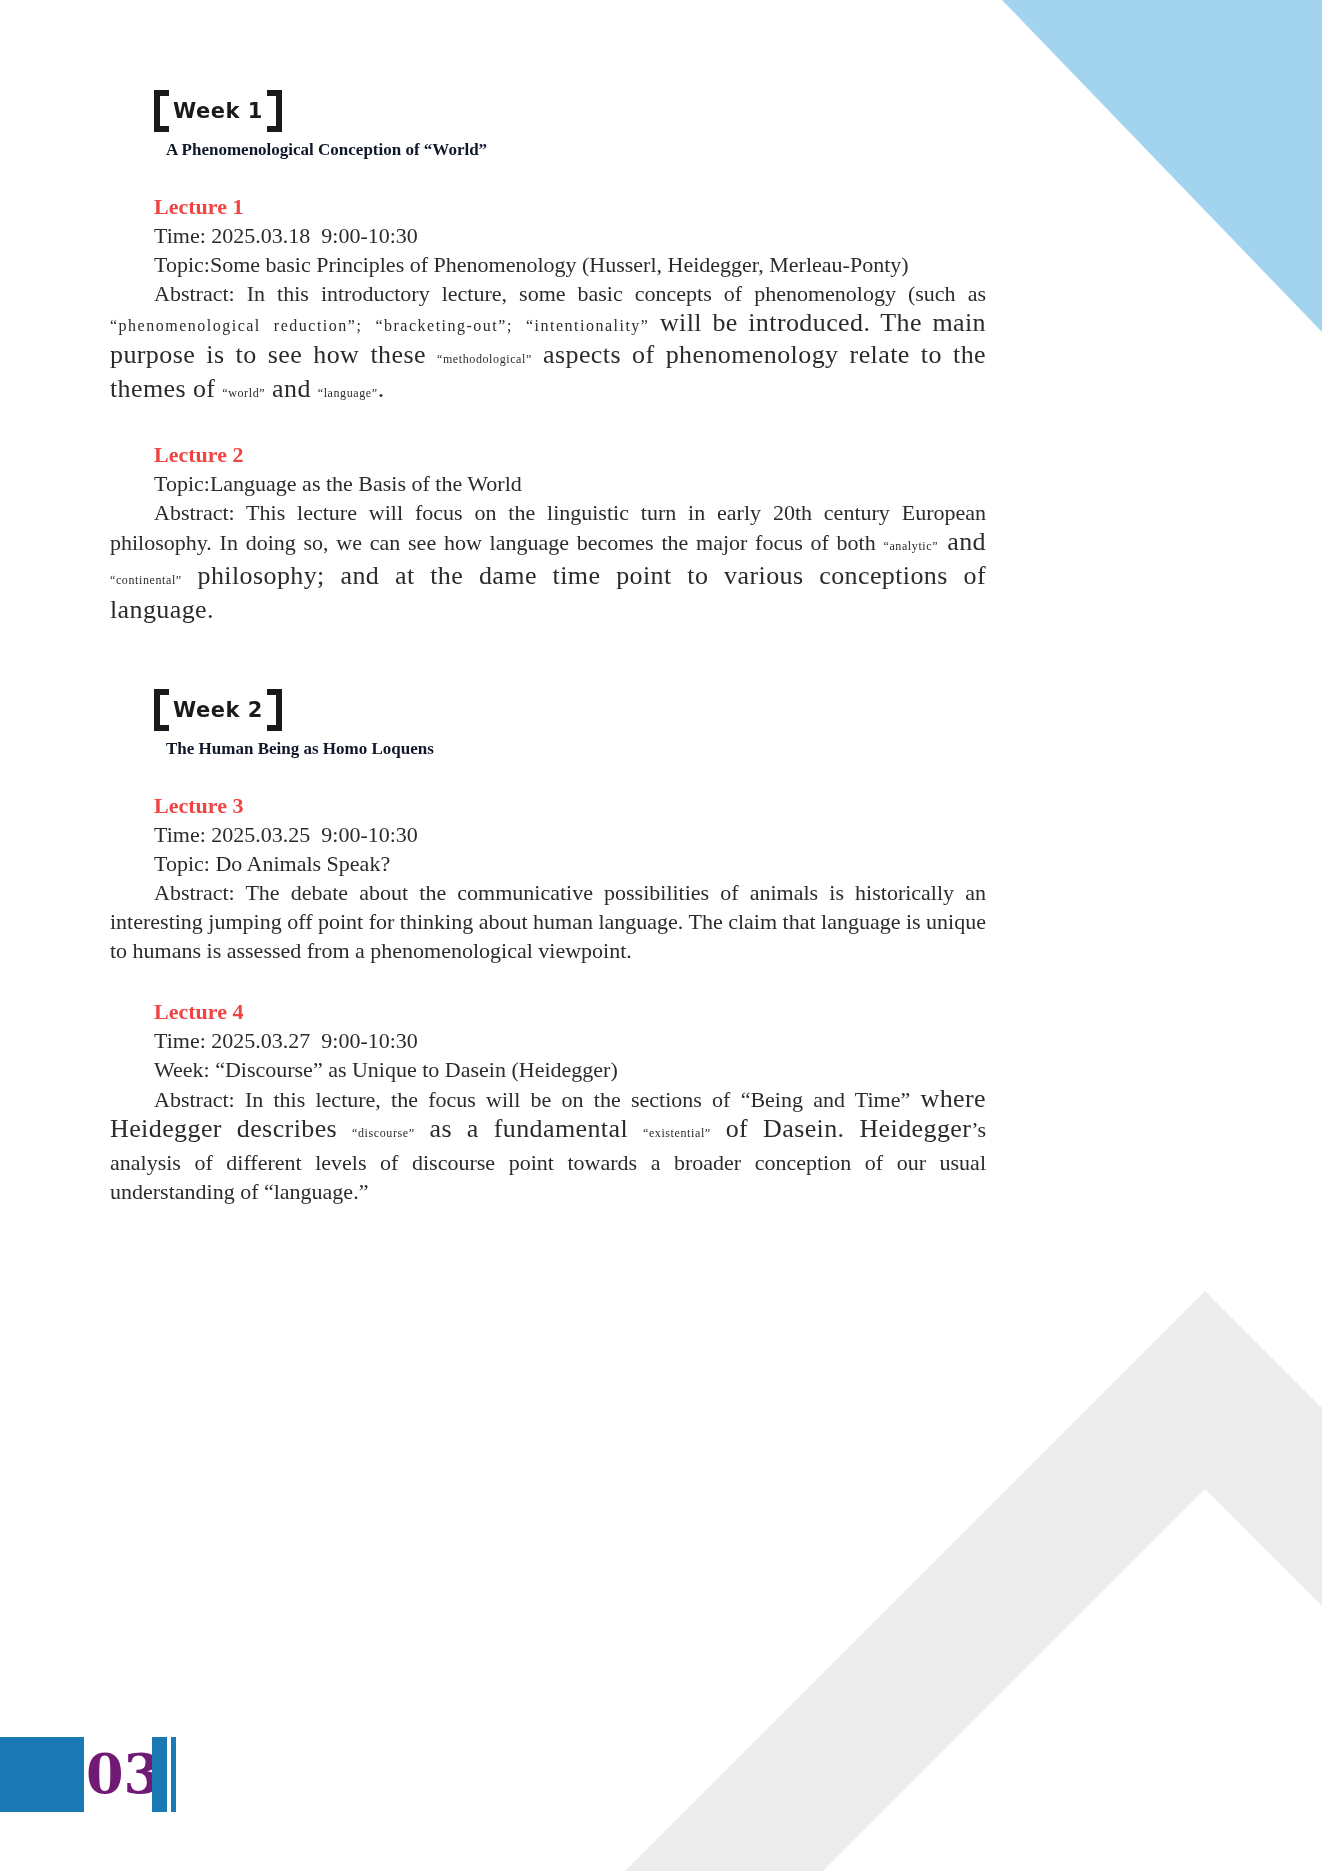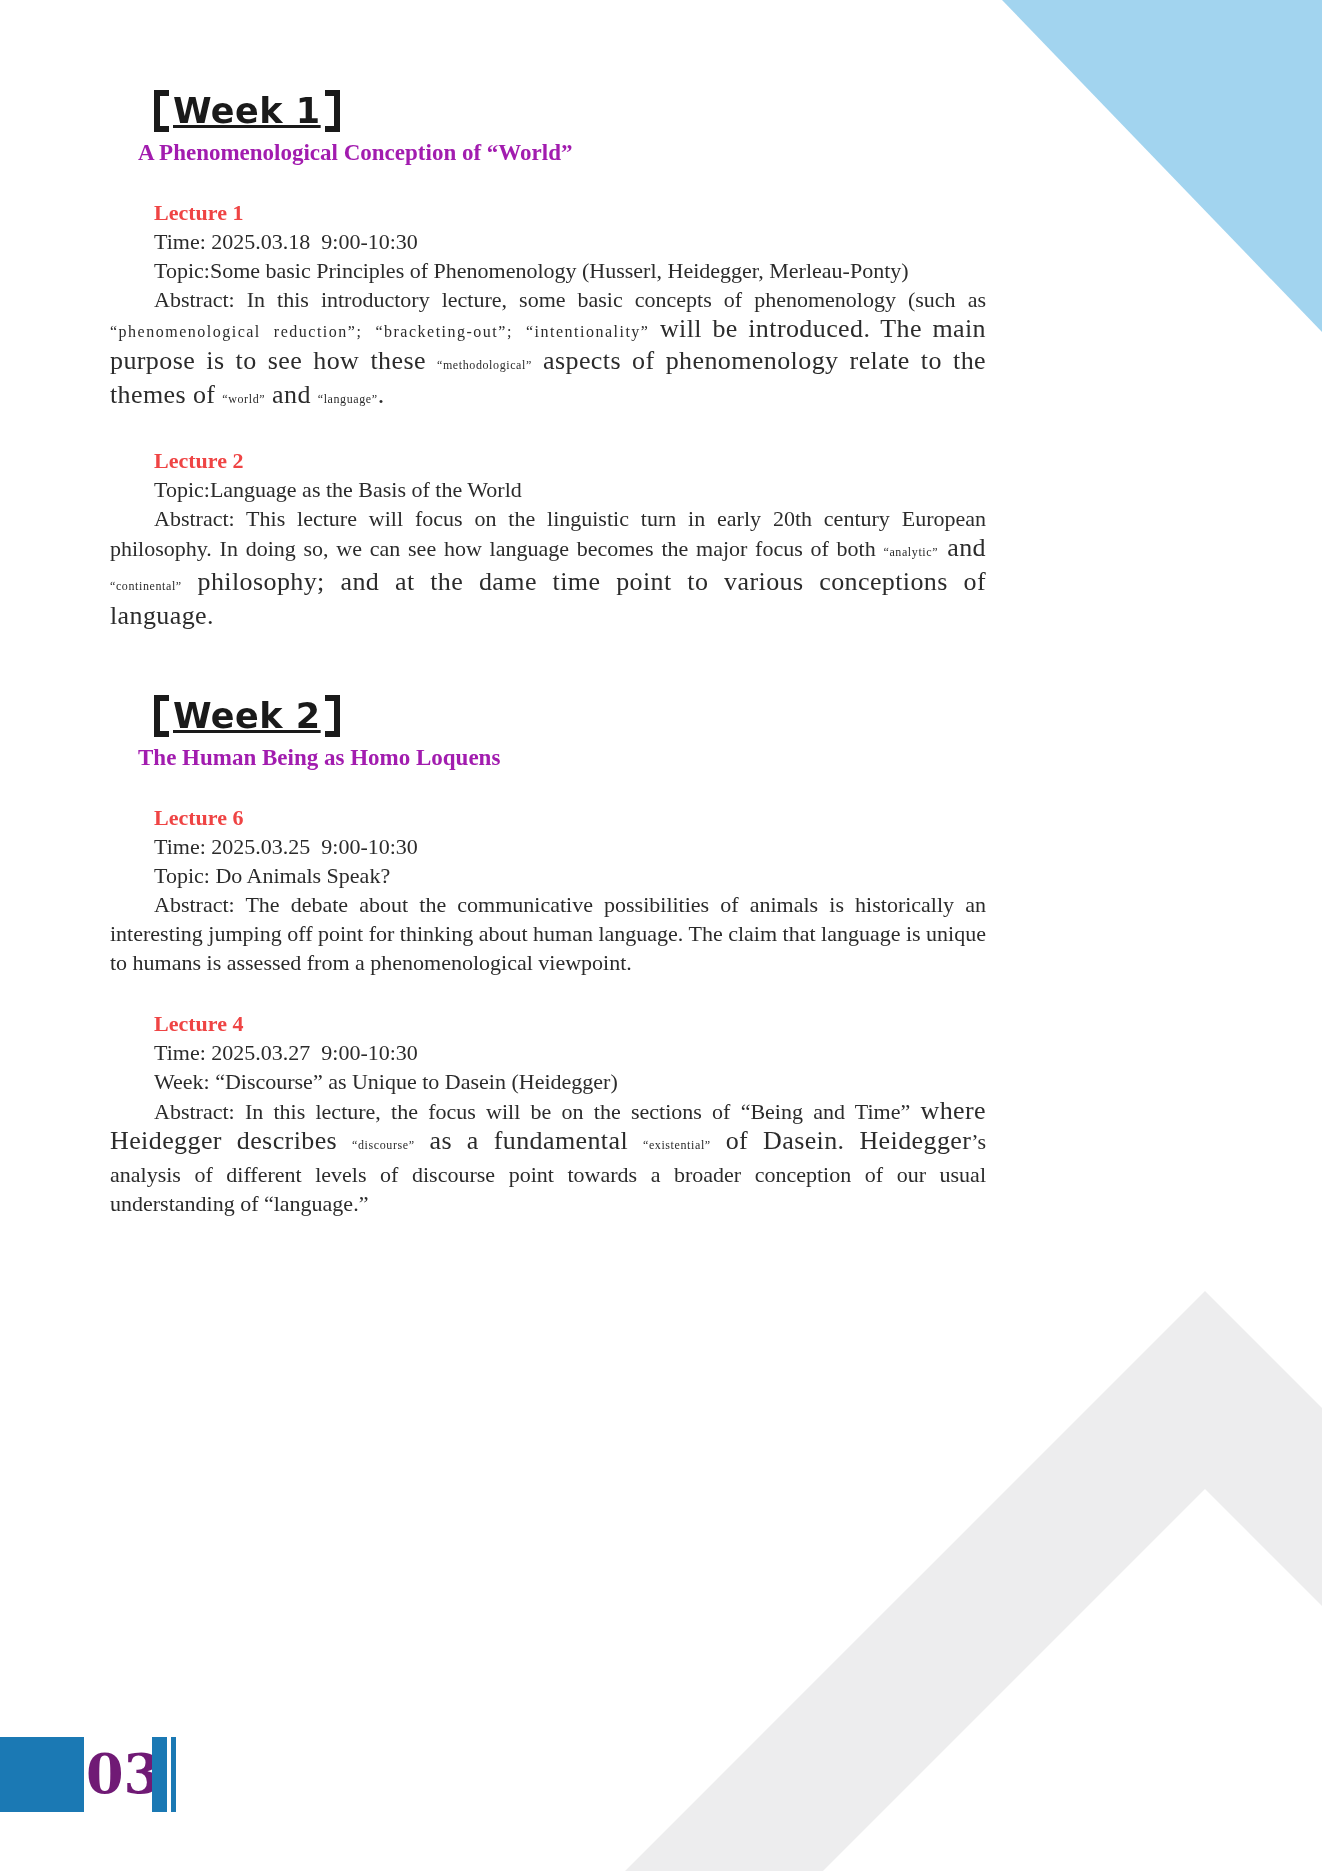--- a/index.html
+++ b/index.html
@@ -25,30 +25,29 @@
   }
   
   .content{
     position:absolute;left:110px;top:90px;width:876px;z-index:1;
   }
   .week{margin:0;}
   .week-head{
     display:flex;align-items:center;
     margin:0 0 8px 44px;
     font-family:"DejaVu Sans", sans-serif;
-    font-weight:bold;font-size:35px;color:#1a1a1a;
+    font-weight:bold;font-size:21px;color:#1a1a1a;
     letter-spacing:.5px;
-    text-decoration:underline;
   }
   .lb,.rb{display:inline-block;width:9px;height:30px;box-sizing:content-box;}
   .lb{border:6px solid #1a1a1a;border-right:none;margin-right:4px;}
   .rb{border:6px solid #1a1a1a;border-left:none;margin-left:4px;}
   .week-title{
-    margin:0 0 0 28px;
-    font-weight:bold;font-size:23px;color:#a21caf;
+    margin:0 0 0 56px;
+    font-weight:bold;font-size:17px;color:#0f172a;
     font-family:"Liberation Serif", serif;
   }
   .lecture{margin-top:32px;}
   .lecture p{margin:0;font-size:22px;line-height:29px;}
   .lec-name{font-weight:bold;text-indent:44px;color:#ef4444;}
   .meta{text-indent:44px;white-space:pre-wrap;}
   .abstract{
     text-indent:44px;text-align:justify;
     line-height:1.42;
   }
@@ -105,21 +104,21 @@
 
   <section class="week">
     <div class="week-head">
       <span class="lb"></span>
       <span>Week 2</span>
       <span class="rb"></span>
     </div>
     <p class="week-title">The Human Being as Homo Loquens</p>
 
     <div class="lecture">
-      <p class="lec-name">Lecture 6</p>
+      <p class="lec-name">Lecture 3</p>
       <p class="meta">Time: 2025.03.25  9:00-10:30</p>
       <p class="meta">Topic: Do Animals Speak?</p>
       <p class="abstract"><span class="seg-n">Abstract: The debate about the communicative possibilities of animals is historically an interesting jumping off point for thinking about human language. The claim that language is unique to humans is assessed from a phenomenological viewpoint.</span></p>
     </div>
 
     <div class="lecture">
       <p class="lec-name">Lecture 4</p>
       <p class="meta">Time: 2025.03.27  9:00-10:30</p>
       <p class="meta">Week: “Discourse” as Unique to Dasein (Heidegger)</p>
       <p class="abstract"><span class="seg-n">Abstract: In this lecture, the focus will be on the sections of “Being and Time” </span><span class="seg-b">where Heidegger describes </span><span class="seg-q">“discourse”</span><span class="seg-b"> as a fundamental </span><span class="seg-q">“existential”</span><span class="seg-b"> of Dasein. Heidegger</span><span class="seg-n">’s analysis of different levels of discourse point towards a broader conception of our usual understanding of “language.”</span></p>

